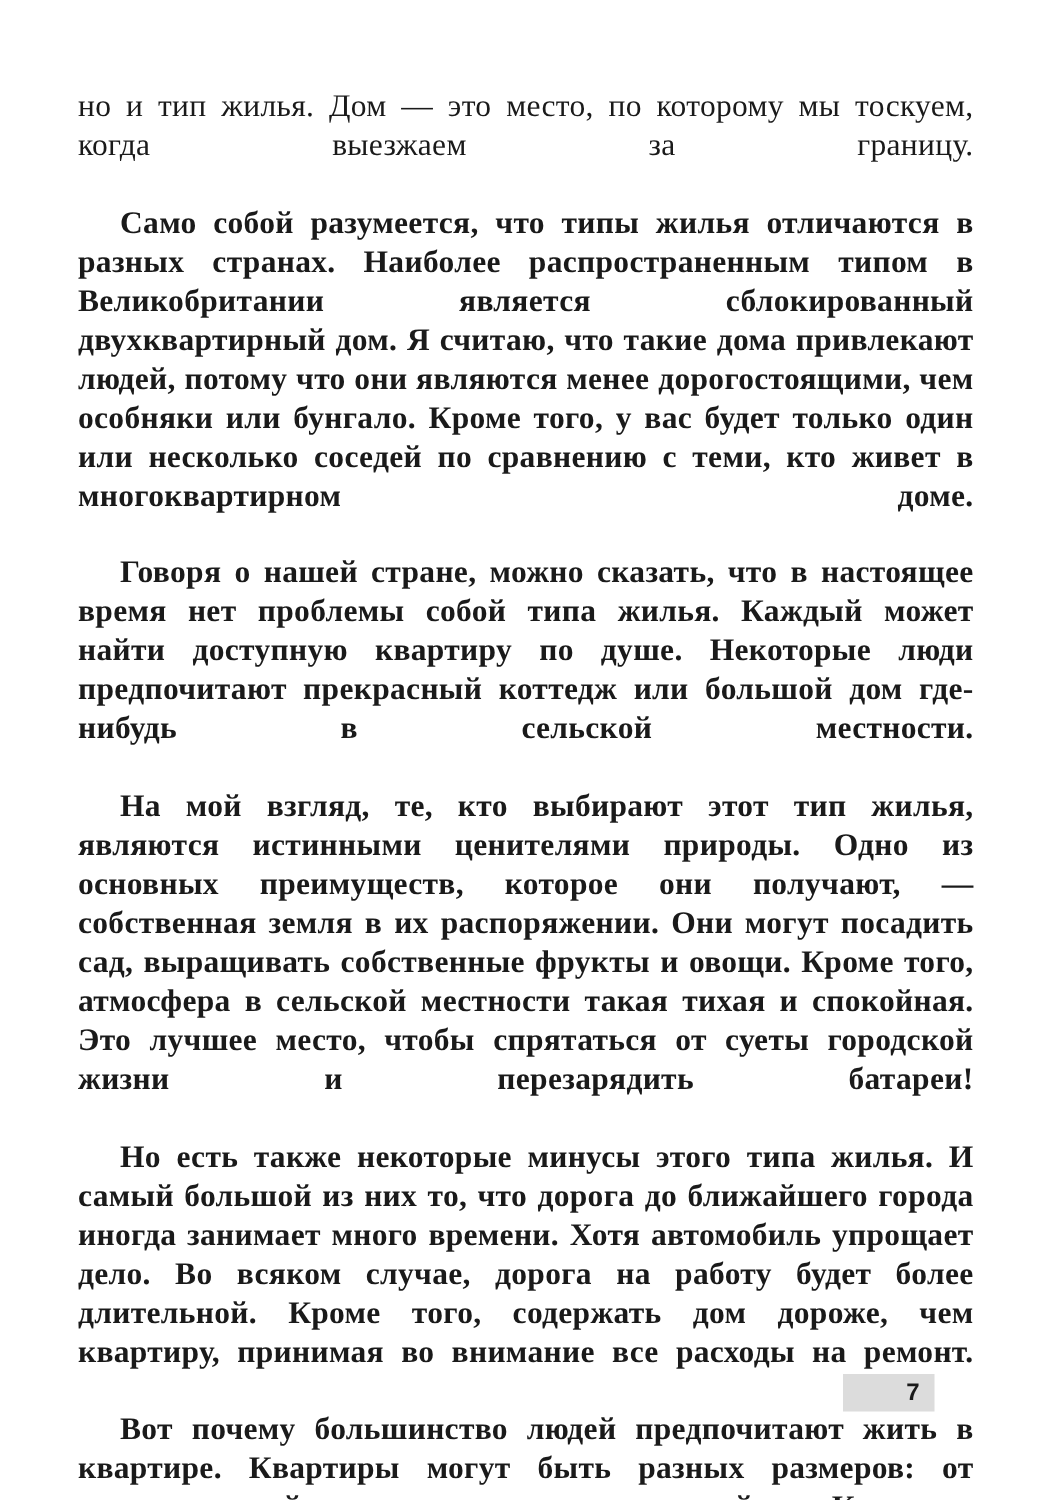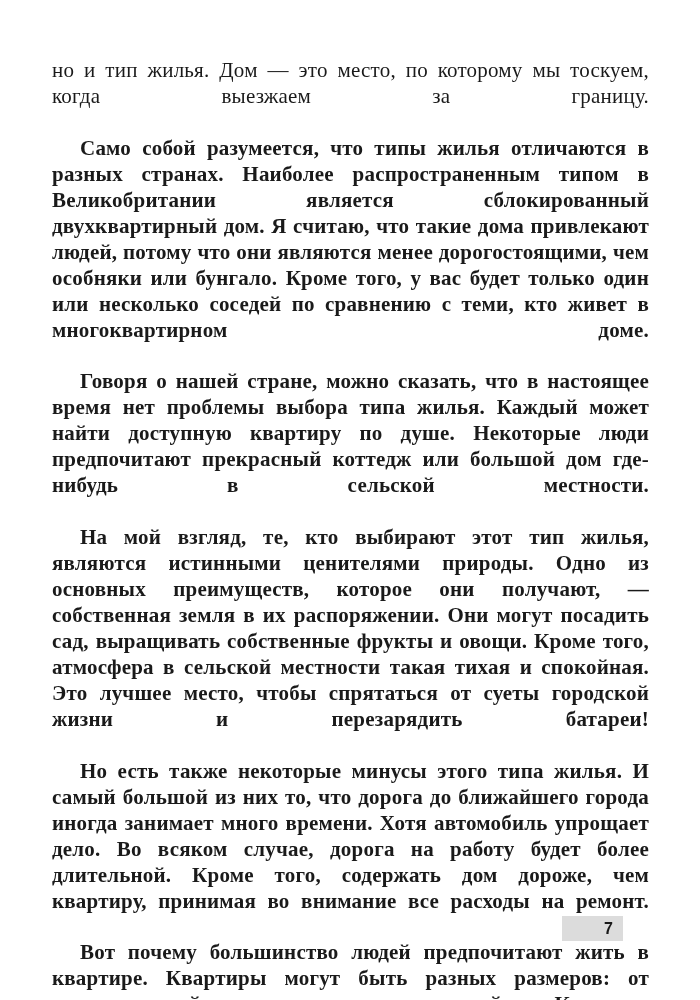--- a/index.html
+++ b/index.html
@@ -80,21 +80,21 @@
   }
 </style>
 </head>
 <body>
 
 <div class="page">
 
   <div class="text-block">
     <p class="para">но и тип жилья. Дом — это место, по которому мы тоскуем, когда выезжаем за границу.</p>
     <p class="para indent">Само собой разумеется, что типы жилья отличаются в разных странах. Наиболее распространенным типом в Великобритании является сблокированный двухквартирный дом. Я считаю, что такие дома привлекают людей, потому что они являются менее дорогостоящими, чем особняки или бунгало. Кроме того, у вас будет только один или несколько соседей по сравнению с теми, кто живет в многоквартирном доме.</p>
-    <p class="para indent">Говоря о нашей стране, можно сказать, что в настоящее время нет проблемы выбора типа жилья. Каждый может найти доступную квартиру по душе. Некоторые люди предпочитают прекрасный коттедж или большой дом где-нибудь в сельской местности.</p>
+    <p class="para indent">Говоря о нашей стране, можно сказать, что в настоящее время нет проблемы собой типа жилья. Каждый может найти доступную квартиру по душе. Некоторые люди предпочитают прекрасный коттедж или большой дом где-нибудь в сельской местности.</p>
     <p class="para indent">На мой взгляд, те, кто выбирают этот тип жилья, являются истинными ценителями природы. Одно из основных преимуществ, которое они получают, — собственная земля в их распоряжении. Они могут посадить сад, выращивать собственные фрукты и овощи. Кроме того, атмосфера в сельской местности такая тихая и спокойная. Это лучшее место, чтобы спрятаться от суеты городской жизни и перезарядить батареи!</p>
     <p class="para indent">Но есть также некоторые минусы этого типа жилья. И самый большой из них то, что дорога до ближайшего города иногда занимает много времени. Хотя автомобиль упрощает дело. Во всяком случае, дорога на работу будет более длительной. Кроме того, содержать дом дороже, чем квартиру, принимая во внимание все расходы на ремонт.</p>
     <p class="para indent">Вот почему большинство людей предпочитают жить в квартире. Квартиры могут быть разных размеров: от однокомнатной до четырехкомнатной. Квартиру значительно дешевле содержать в хорошем состоянии. Те, кто живут одни, обычно предпочитают студию большой квартире.</p>
     <p class="para indent">В квартире, однако, меньше личного пространства и вас окружают соседи со всех сторон. И вы никогда не знаете, какие соседи вам попадутся. Кроме того, у вас нет собственной земли. Поэтому нет возможности иметь под рукой сад или бассейн.</p>
 
   </div>
 
   <div class="page-number-box">
     <span class="page-number">7</span>
   </div>

